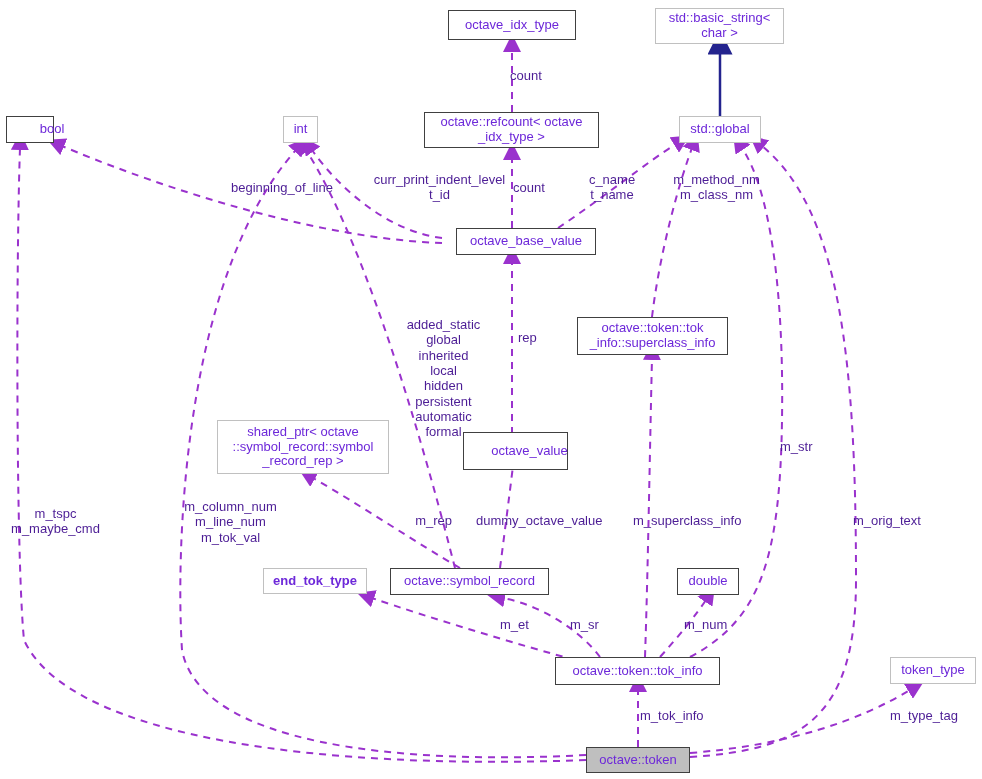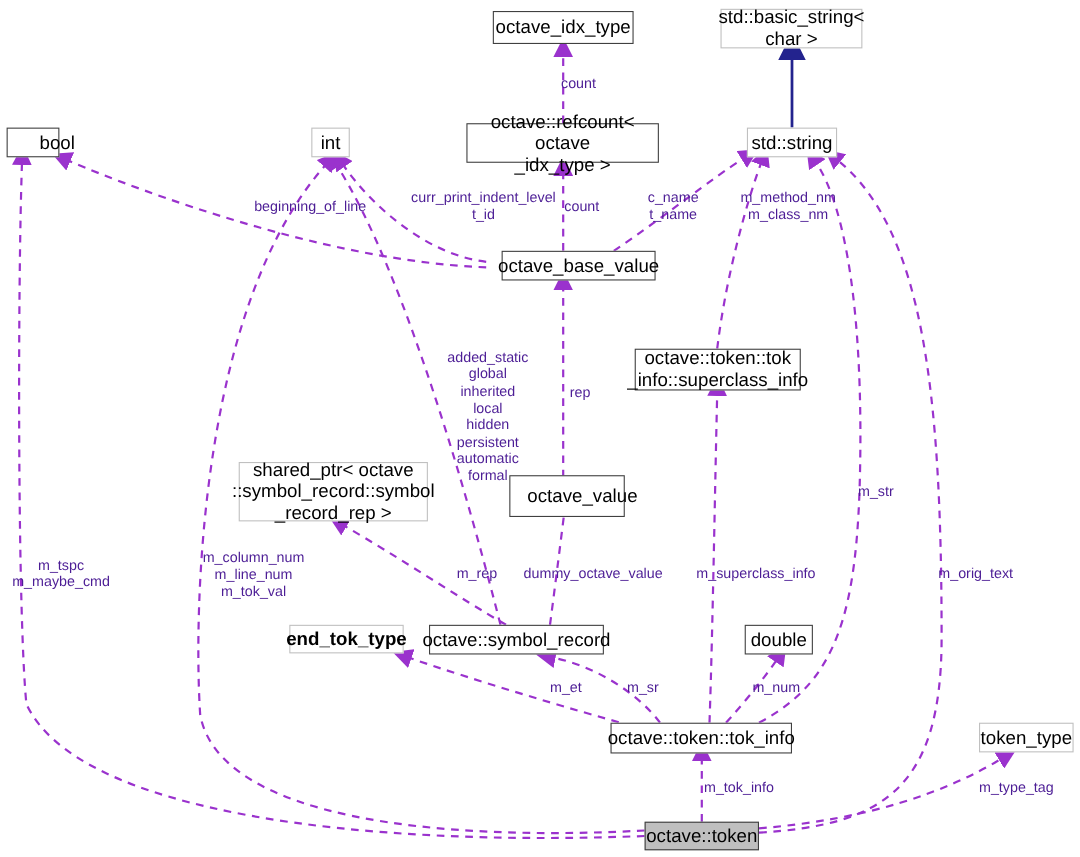--- a/index.html
+++ b/index.html
@@ -23,22 +23,22 @@
     pointer-events: none;
   }
   .node {
     position: absolute;
     box-sizing: border-box;
     display: flex;
     align-items: center;
     justify-content: center;
     text-align: center;
     background: #ffffff;
-    font-size: 17px;
-    color: #000000;
+    font-size: 13px;
+    color: #6d28d9;
     line-height: 1.15;
     white-space: pre-line;
     letter-spacing: 0px;
   }
   .node.dark   { border: 1.6px solid #404040; }
   .node.light  { border: 1.6px solid #c0c0c0; }
   .node.filled { border: 1.6px solid #404040; background: #bfbfbf; }
   .edge-label {
     position: absolute;
     font-size: 13px;
@@ -113,21 +113,21 @@
   </svg>
 
   <div id="nodes">
       <div class="node dark" style="left: 448px; top: 10px; width: 128px; height: 30px;">octave_idx_type</div>
       <div class="node light" style="left: 655px; top: 8px; width: 129px; height: 36px;">std::basic_string&lt;
 char &gt;</div>
       <div class="node dark" style="left: 6px; top: 116px; width: 48px; height: 27px; padding-left: 44px;">bool</div>
       <div class="node light" style="left: 283px; top: 116px; width: 35px; height: 27px;">int</div>
       <div class="node dark" style="left: 424px; top: 112px; width: 175px; height: 36px;">octave::refcount&lt; octave
 _idx_type &gt;</div>
-      <div class="node light" style="left: 679px; top: 116px; width: 82px; height: 27px;">std::string</div>
+      <div class="node light" style="left: 679px; top: 116px; width: 82px; height: 27px;">std::global</div>
       <div class="node dark" style="left: 456px; top: 228px; width: 140px; height: 27px; text-align: right;">octave_base_value</div>
       <div class="node dark" style="left: 577px; top: 317px; width: 151px; height: 38px;">octave::token::tok
 _info::superclass_info</div>
       <div class="node light" style="left: 217px; top: 420px; width: 172px; height: 54px;">shared_ptr&lt; octave
 ::symbol_record::symbol
 _record_rep &gt;</div>
       <div class="node dark" style="left: 463px; top: 432px; width: 105px; height: 38px; padding-left: 28px;">octave_value</div>
       <div class="node light" style="left: 263px; top: 568px; width: 104px; height: 26px; font-weight: bold;">end_tok_type</div>
       <div class="node dark" style="left: 390px; top: 568px; width: 159px; height: 27px;">octave::symbol_record</div>
       <div class="node dark" style="left: 677px; top: 568px; width: 62px; height: 27px;">double</div>
@@ -146,21 +146,21 @@
       <div class="edge-label" style="left: 665px; top: 172px; width: 103px; text-align: center;">m_method_nm
 m_class_nm</div>
       <div class="edge-label" style="left: 396px; top: 277px; width: 95px; text-align: center; margin-top: 40px;">added_static
 global
 inherited
 local
 hidden
 persistent
 automatic
 formal</div>
-      <div class="edge-label" style="left: 518px; top: 330px; width: 34px; text-align: left; margin-top: 19px;">rep</div>
+      <div class="edge-label" style="left: 518px; top: 330px; width: 34px; text-align: left;">rep</div>
       <div class="edge-label" style="left: 5px; top: 506px; width: 101px; text-align: center;">m_tspc
 m_maybe_cmd</div>
       <div class="edge-label" style="left: 178px; top: 499px; width: 105px; text-align: center;">m_column_num
 m_line_num
 m_tok_val</div>
       <div class="edge-label" style="left: 366px; top: 513px; width: 47px; text-align: right; margin-left: 39px;">m_rep</div>
       <div class="edge-label" style="left: 476px; top: 513px; width: 135px; text-align: left;">dummy_octave_value</div>
       <div class="edge-label" style="left: 633px; top: 513px; width: 116px; text-align: left;">m_superclass_info</div>
       <div class="edge-label" style="left: 780px; top: 439px; width: 44px; text-align: left;">m_str</div>
       <div class="edge-label" style="left: 853px; top: 513px; width: 80px; text-align: left;">m_orig_text</div>

